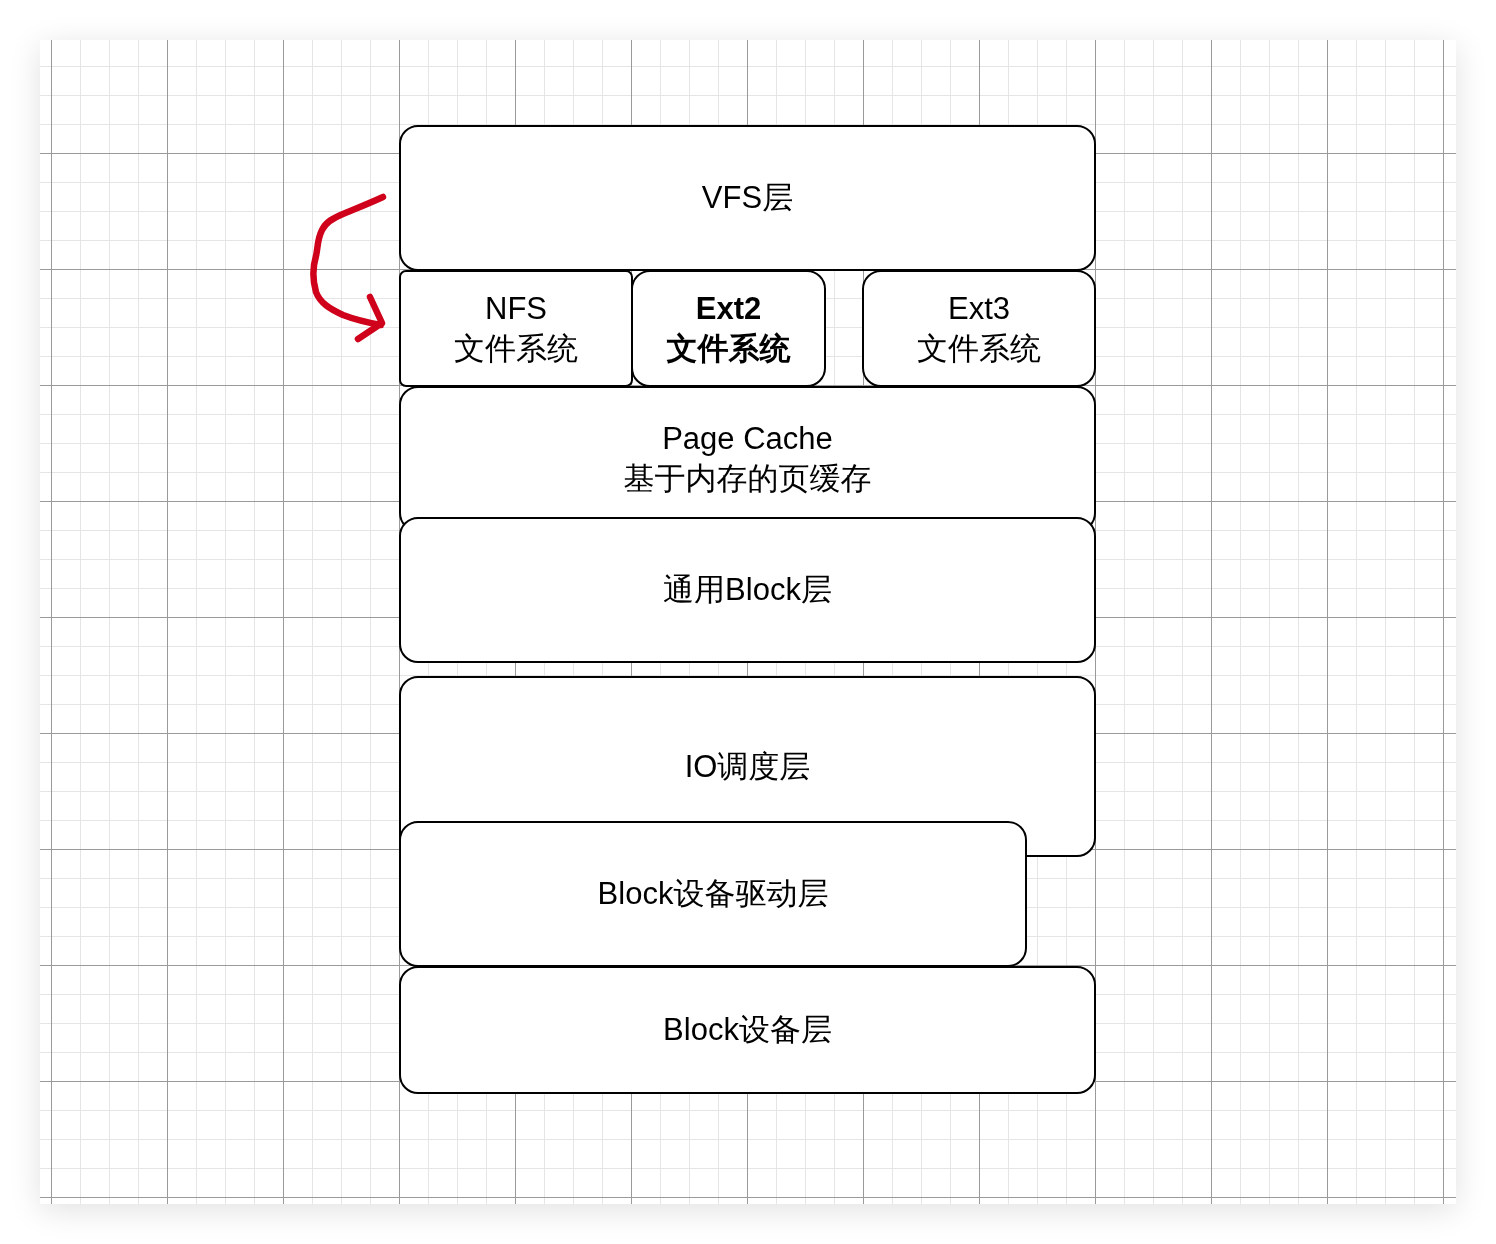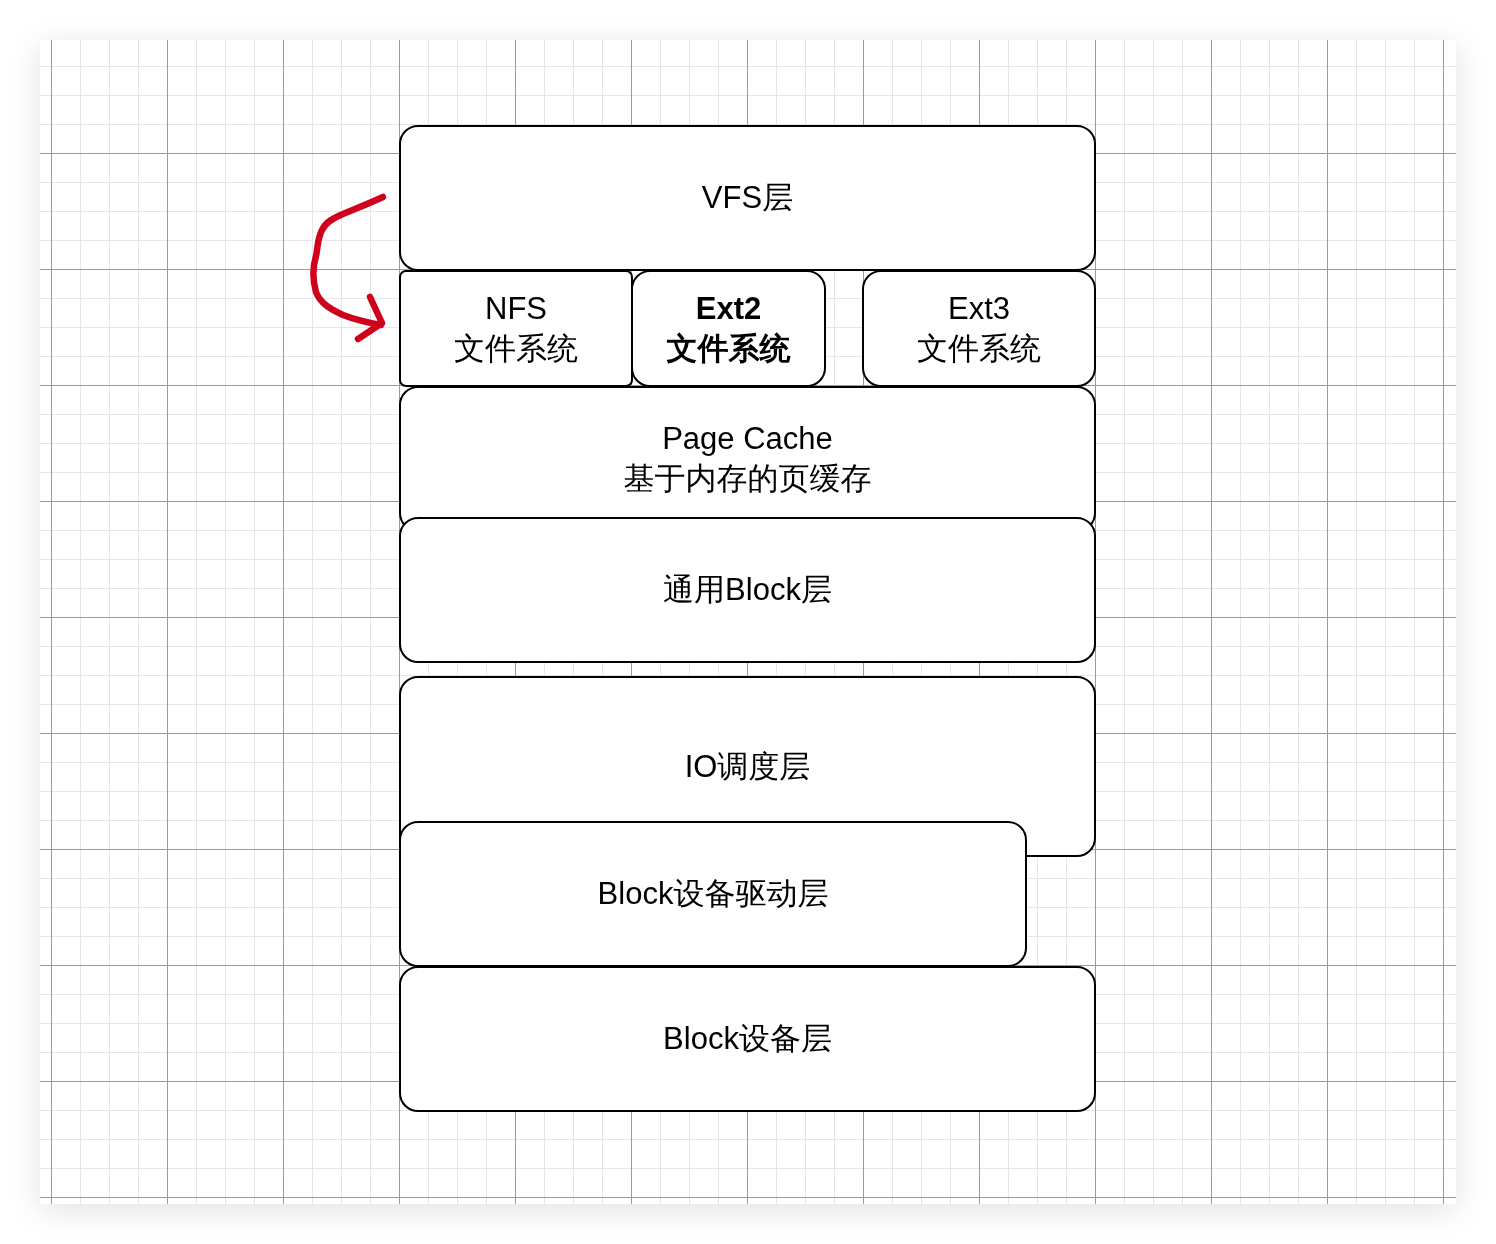--- a/index.html
+++ b/index.html
@@ -62,20 +62,20 @@
 </div>
 
 <div class="box" style="left:399px; top:676px; width:697px; height:181px;">
   <span>IO调度层</span>
 </div>
 
 <div class="box" style="left:399px; top:821px; width:628px; height:146px;">
   <span>Block设备驱动层</span>
 </div>
 
-<div class="box" style="left:399px; top:966px; width:697px; height:146px;">
+<div class="box" style="left:399px; top:966px; width:697px; height:128px;">
   <span>Block设备层</span>
 </div>
 
 <svg class="arrow" width="1496" height="1244">
   <path d="M383,197 C370,203 355,209 343,214 C333,218 326,222 322,230 C317,240 318,248 316,256 C313,266 312,278 316,292 C320,303 330,309 343,315 C356,320 370,323 381,325" fill="none" stroke="#D0021B" stroke-width="6.5" stroke-linecap="round" stroke-linejoin="round"></path>
   <path d="M370,297 L382,323 L358,339" fill="none" stroke="#D0021B" stroke-width="6.5" stroke-linecap="round" stroke-linejoin="round"></path>
 </svg>
 
 </body></html>

